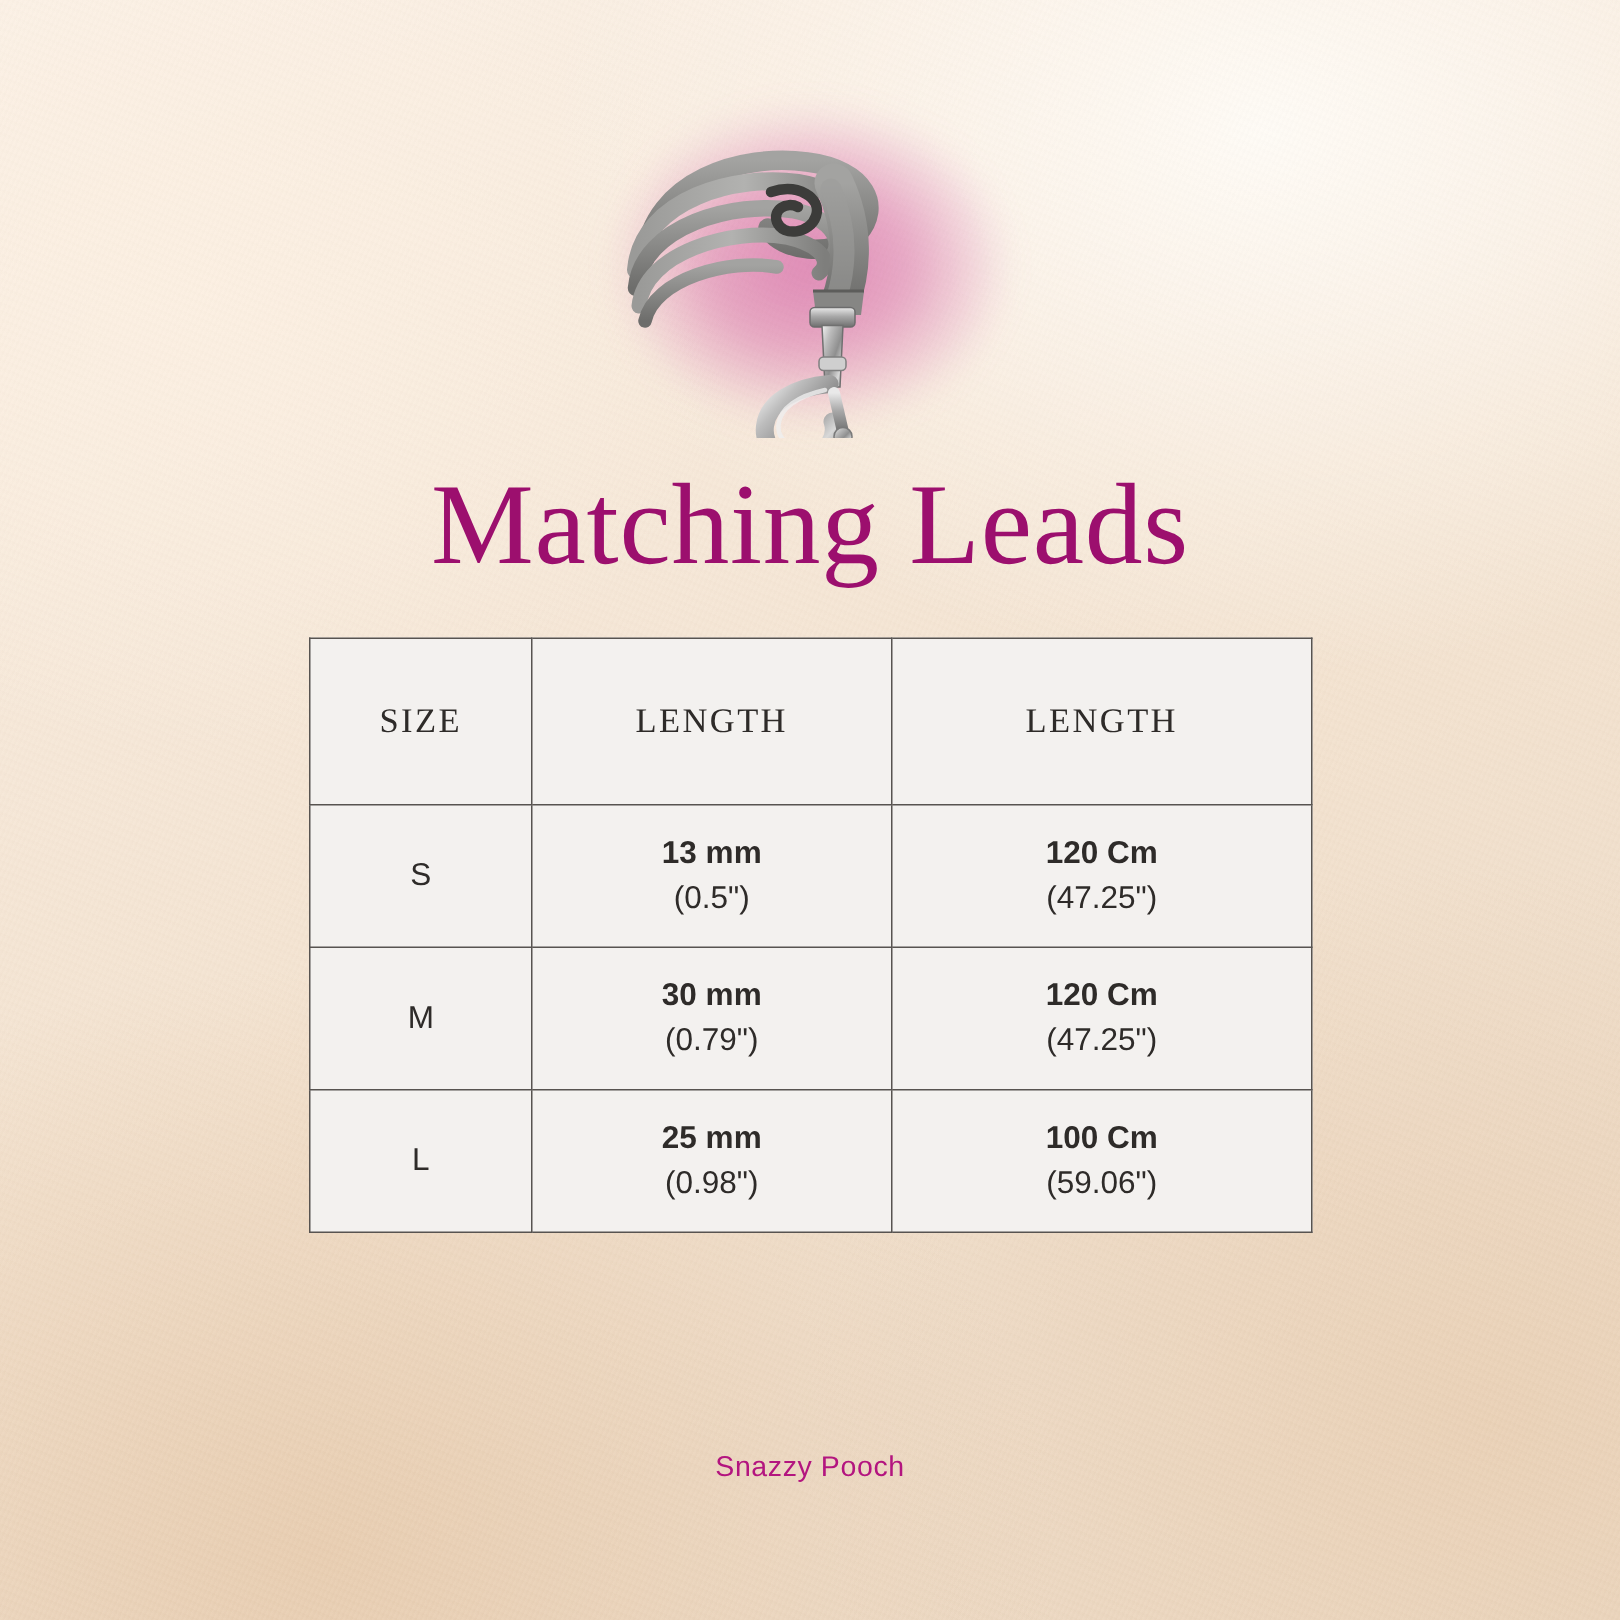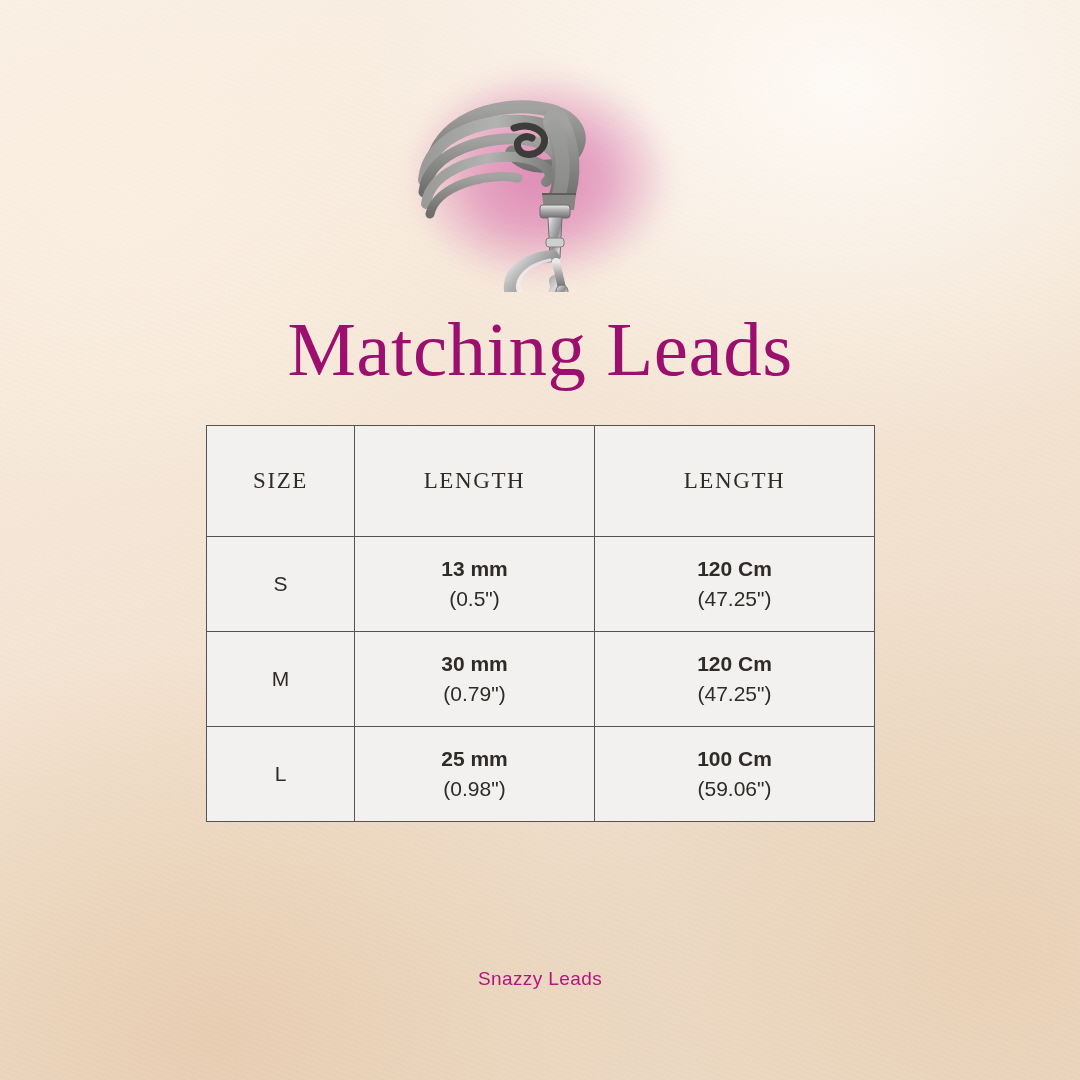--- a/index.html
+++ b/index.html
@@ -235,14 +235,14 @@
           <span class="cell-sub">(0.98")</span>
         </td>
         <td>
           <span class="cell-main">100 Cm</span>
           <span class="cell-sub">(59.06")</span>
         </td>
       </tr>
     </tbody>
   </table>
 
-  <div id="footer">Snazzy Leads</div>
+  <div id="footer">Snazzy Pooch</div>
 </div>
 
 </body></html>

